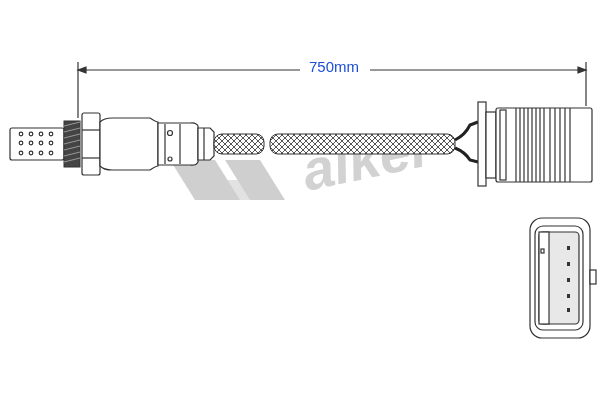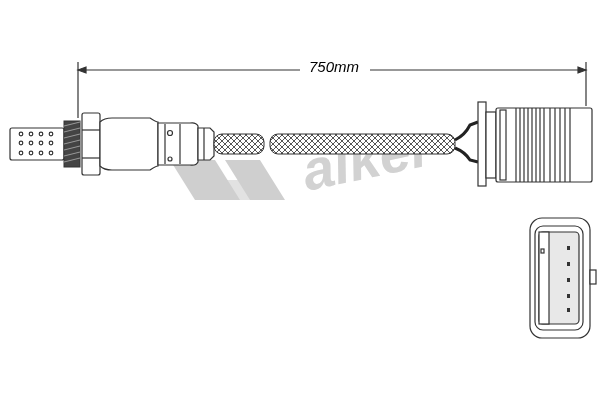--- a/index.html
+++ b/index.html
@@ -1,18 +1,18 @@
 <!DOCTYPE html>
 <html><head>
   <meta charset="utf-8">
   <style>
     html, body { margin: 0; padding: 0; background: #ffffff; }
     body { width: 600px; height: 400px; position: relative; overflow: hidden; font-family: "Liberation Sans", sans-serif; }
     #canvas { position: absolute; left: 0; top: 0; width: 600px; height: 400px; }
-    .dim-label { position: absolute; left: 300px; top: 58px; width: 68px; text-align: center; font-size: 15px; color: #000000; background: #fff; font-family: "Liberation Sans", sans-serif; font-style: italic; }
+    .dim-label { position: absolute; left: 300px; top: 58px; width: 68px; text-align: center; font-size: 15px; color: #1d4ed8; background: #fff; font-family: "Liberation Sans", sans-serif; }
   </style>
 </head>
 <body>
 
 <svg id="canvas" viewBox="0 0 600 400" xmlns="http://www.w3.org/2000/svg">
   <defs>
     <pattern id="braid" width="6" height="6" patternUnits="userSpaceOnUse">
       <rect width="6" height="6" fill="#ffffff"></rect>
       <path d="M0 3 L3 0 L6 3 L3 6 Z" fill="none" stroke="#555" stroke-width="1"></path>
     </pattern>

